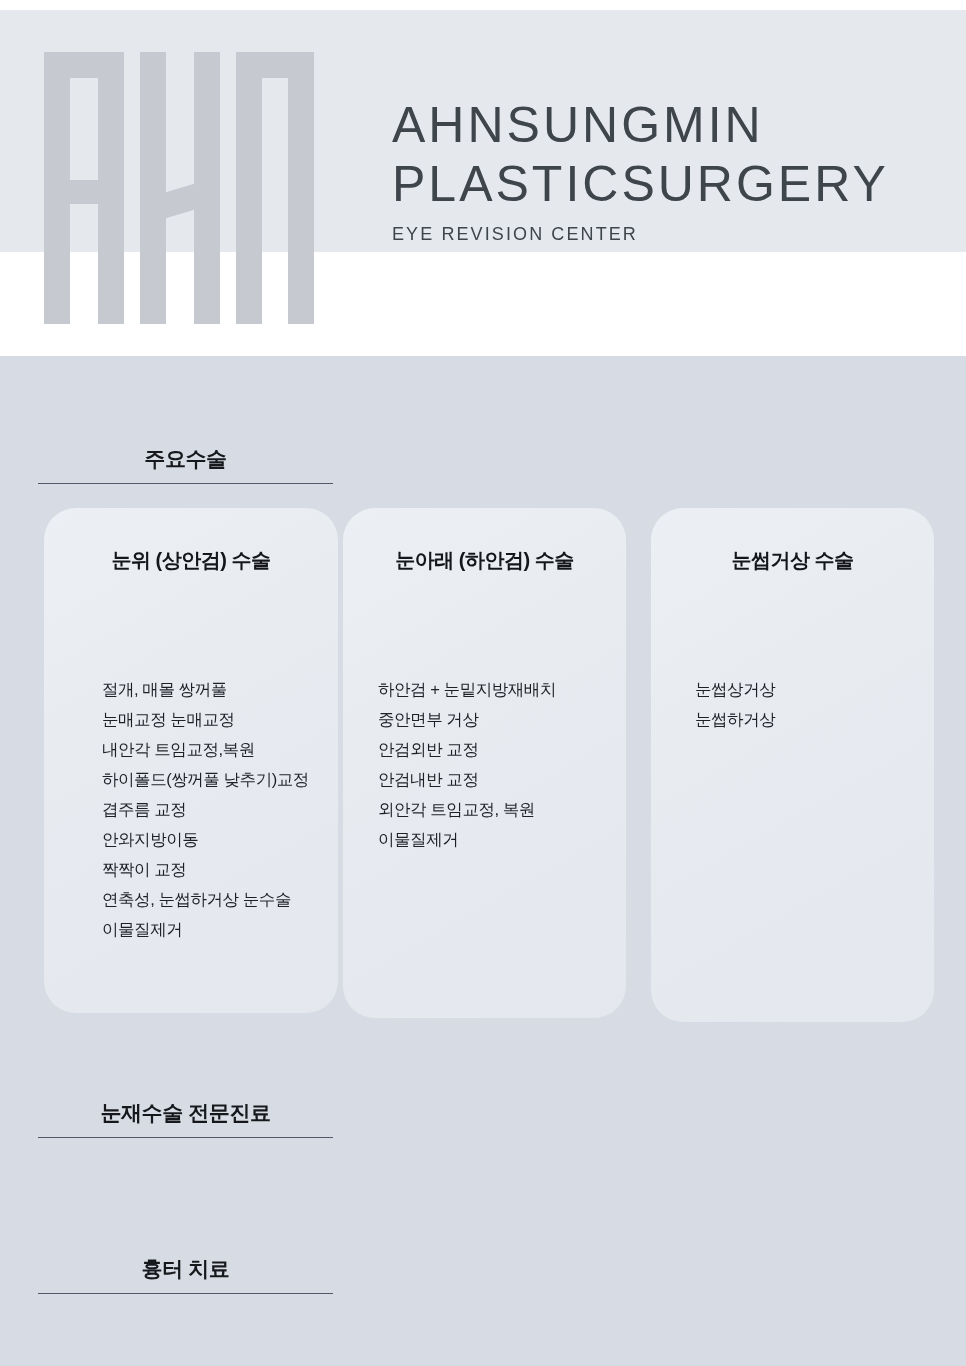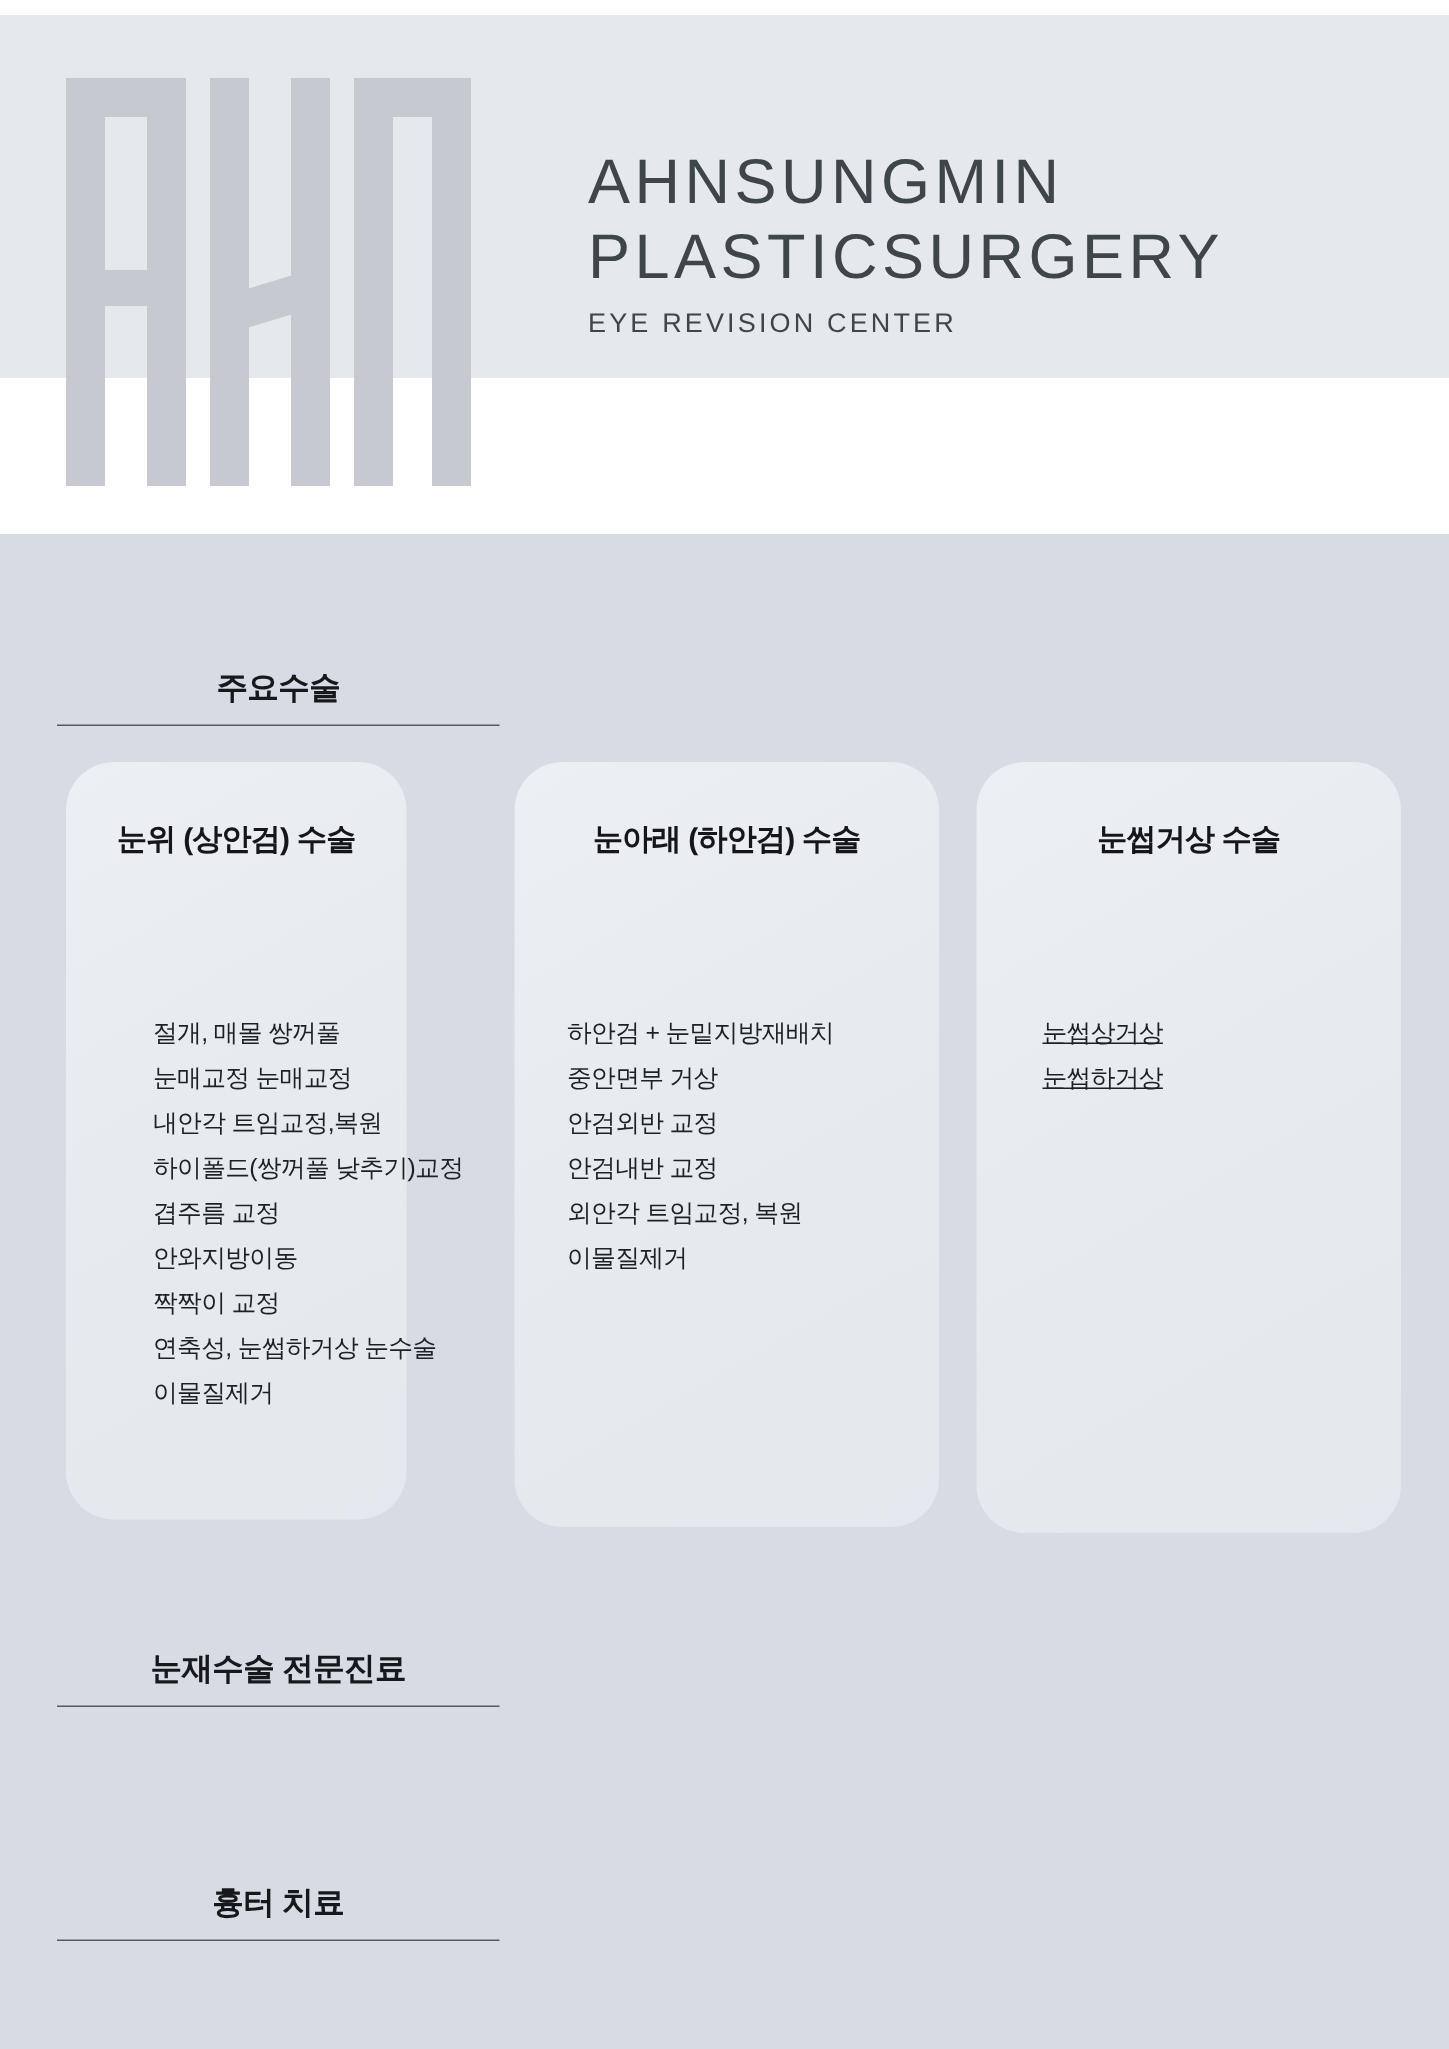--- a/index.html
+++ b/index.html
@@ -57,21 +57,21 @@
     position: absolute;
     left: 392px;
     top: 96px;
     width: 500px;
     z-index: 4;
     text-align: left;
   }
 
   .brand-line1,
   .brand-line2 {
-    font-size: 42px;
+    font-size: 50px;
     font-weight: 400;
     letter-spacing: 3.0px;
     color: #3e454b;
     line-height: 1.18;
     white-space: nowrap;
   }
 
   .brand-line3 {
     font-size: 18px;
     font-weight: 400;
@@ -116,21 +116,21 @@
   #head-revise { top: 1100px; }
   #head-scar   { top: 1256px; }
 
   
   .card {
     position: absolute;
     border-radius: 32px;
     background: linear-gradient(150deg, #eceff3 0%, #e7ebf0 45%, #e4e8ee 100%);
   }
 
-  #card-upper { left: 44px;  top: 508px; width: 227px; height: 505px; }
+  #card-upper { left: 44px;  top: 508px; width: 294px; height: 505px; }
   #card-lower { left: 343px; top: 508px; width: 283px; height: 510px; }
   #card-brow  { left: 651px; top: 508px; width: 283px; height: 514px; }
 
   .card-title {
     position: absolute;
     left: 0;
     top: 40px;
     width: 100%;
     text-align: center;
     font-size: 20px;
@@ -147,21 +147,21 @@
     font-size: 16.5px;
     font-weight: 400;
     color: #1d2025;
     line-height: 30px;
     letter-spacing: -0.45px;
     white-space: nowrap;
     margin-top: 32px;
   }
   #card-upper .card-list { left: 58px; }
   #card-lower .card-list { left: 35px; }
-  #card-brow  .card-list { left: 44px; text-decoration: underline; }
+  #card-brow  .card-list { left: 44px; }
 
   .card-list li { white-space: nowrap; }
 </style>
 </head>
 <body>
 
 <div class="page">
 
   <div class="header-band"></div>
   <div class="header-white"></div>

